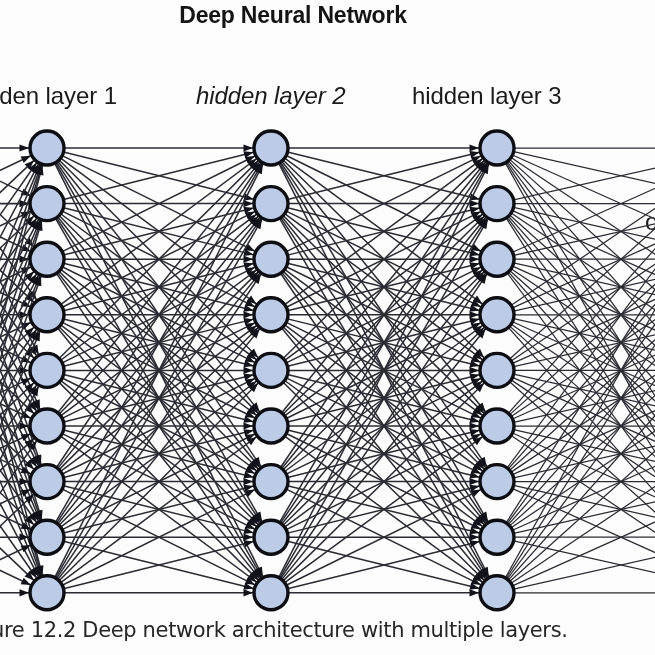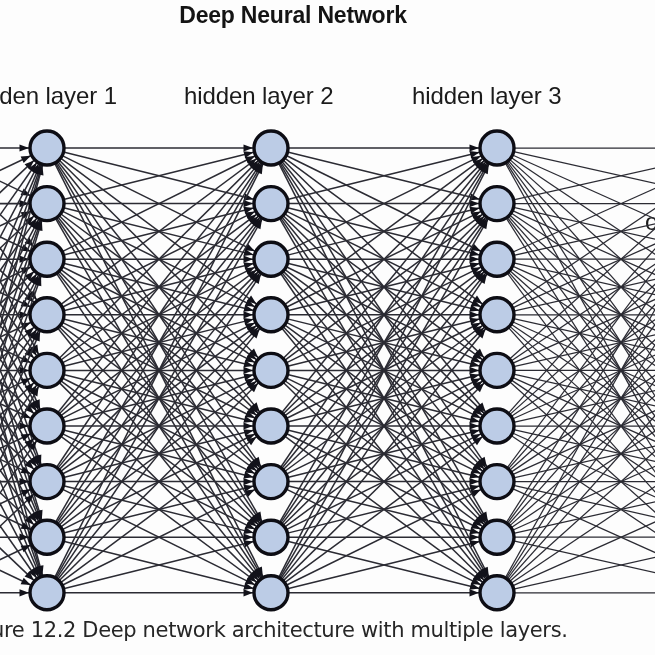--- a/index.html
+++ b/index.html
@@ -37,21 +37,21 @@
     position: absolute;
     top: 82px;
     font-family: "Liberation Sans", sans-serif;
     font-weight: normal;
     font-size: 24px;
     color: #1b1b1b;
     white-space: nowrap;
     letter-spacing: -0.1px;
   }
   #label-hidden-1 { left: -14px; }
-  #label-hidden-2 { left: 184px; }
+  #label-hidden-2 { left: 196px; font-style: italic; }
   #label-hidden-3 { left: 412px; text-align: center; }
   #label-output {
     position: absolute;
     top: 208px;
     left: 645px;
     font-family: "Liberation Sans", sans-serif;
     font-size: 24px;
     color: #1b1b1b;
     white-space: nowrap;
   }

